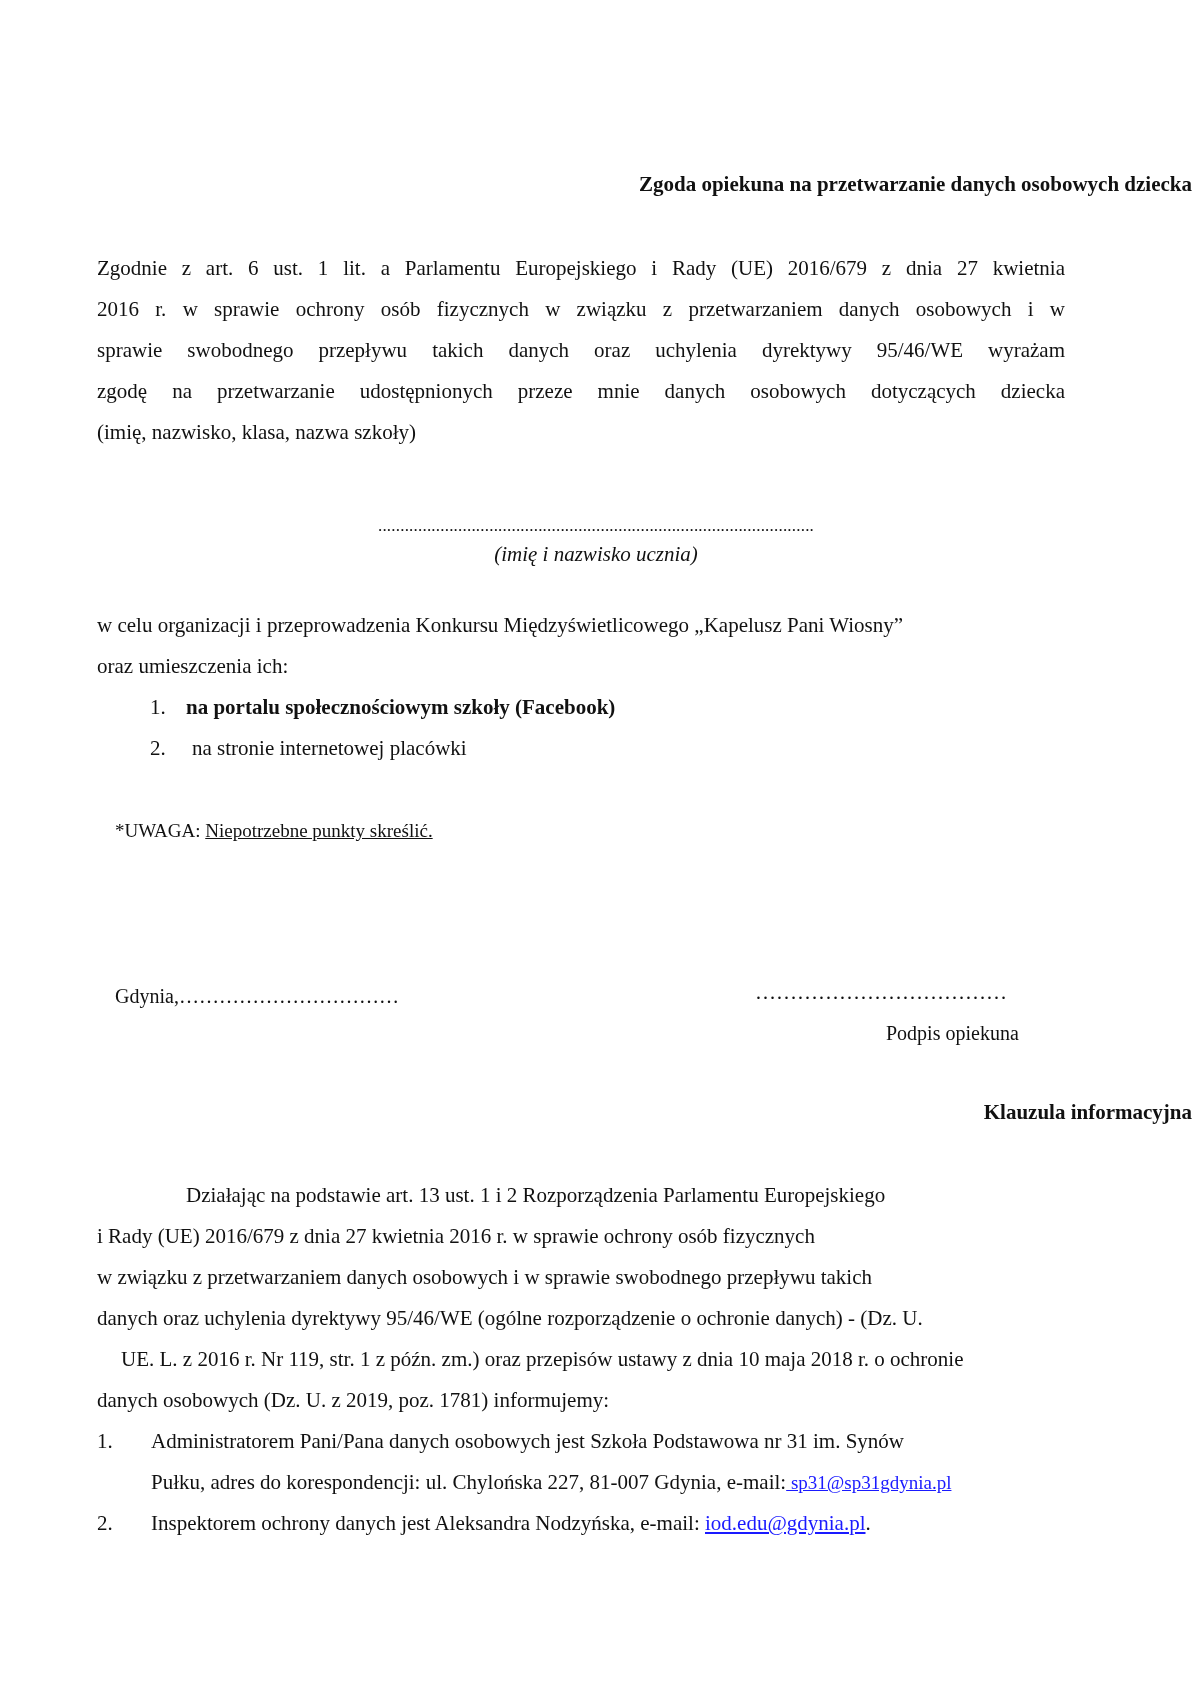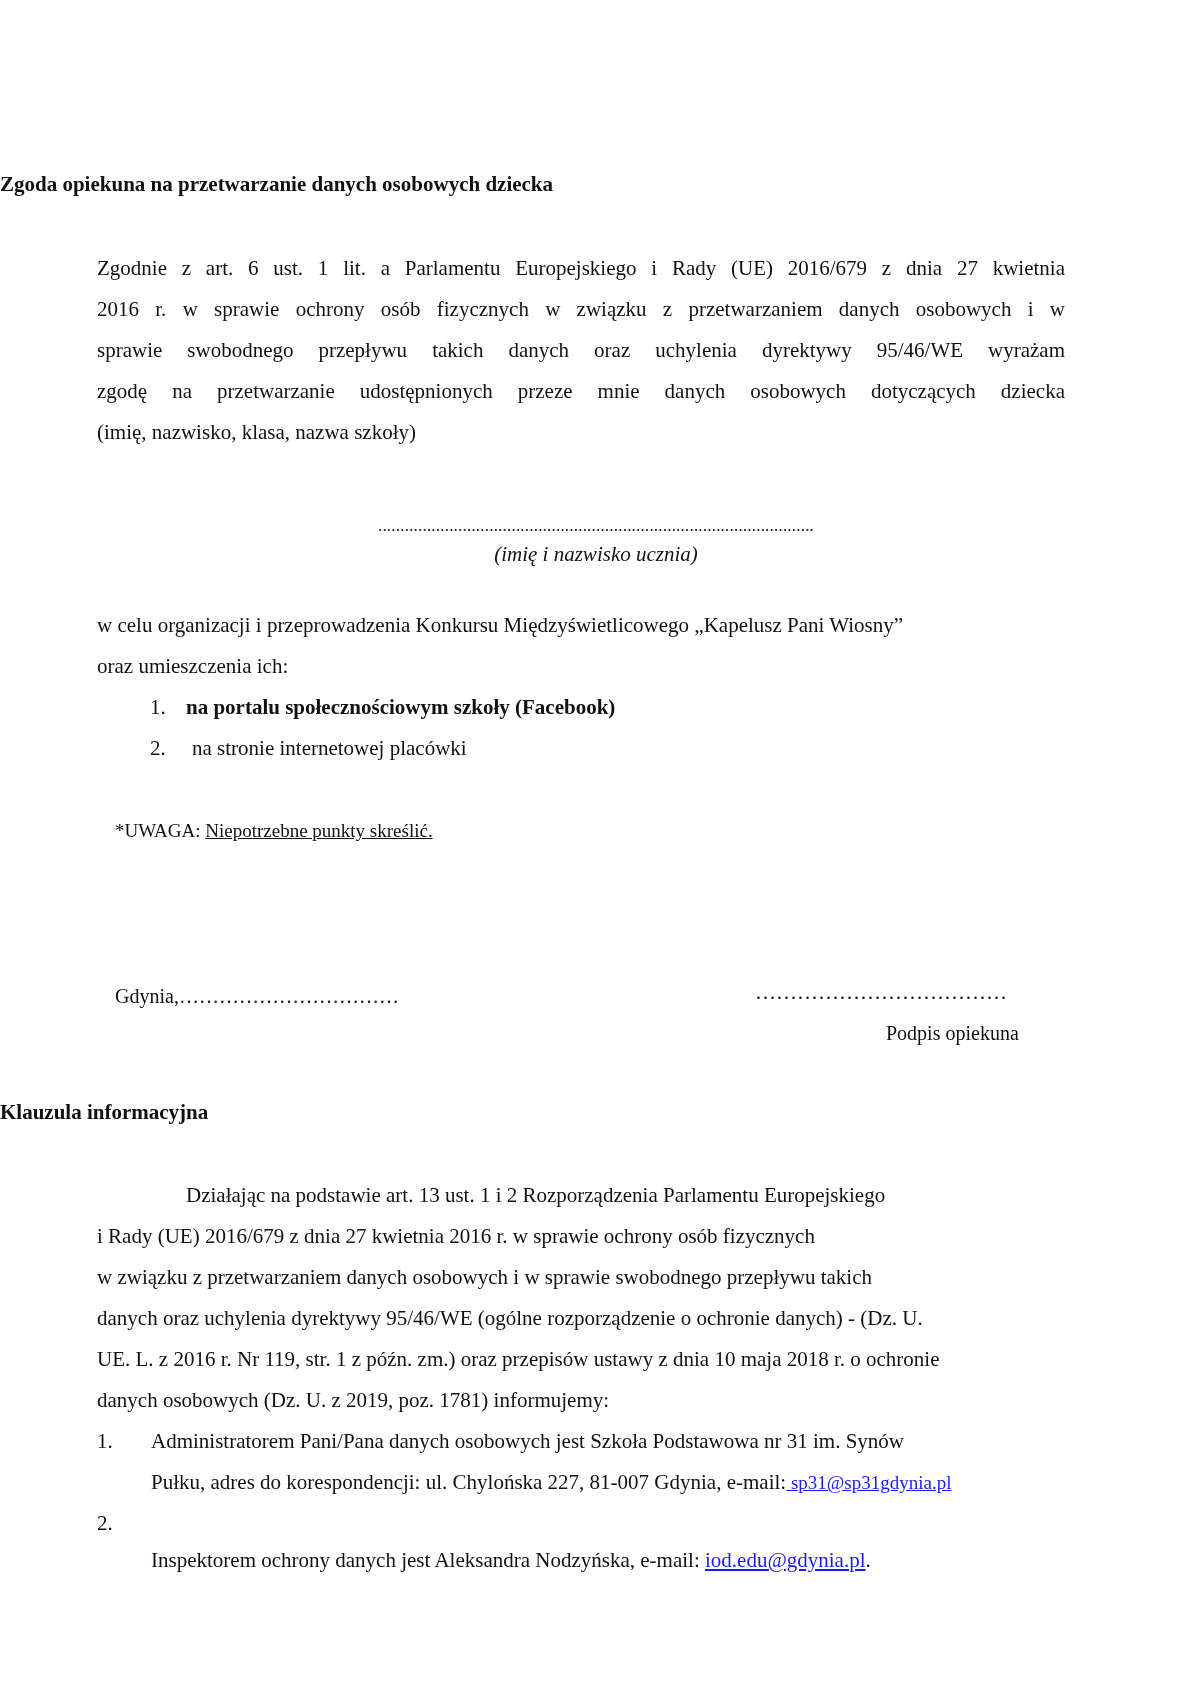--- a/index.html
+++ b/index.html
@@ -1,19 +1,19 @@
 <!DOCTYPE html>
 <html><head>
 <meta charset="utf-8">
 <style>
   html, body { margin: 0; padding: 0; background: #ffffff; }
   body { width: 1192px; height: 1685px; position: relative; overflow: hidden;
          font-family: "Liberation Serif", serif; color: #111; }
   .abs { position: absolute; white-space: nowrap; }
-  .title { font-weight: bold; font-size: 21px; left: 0; width: 1192px; text-align: left; }
+  .title { font-weight: bold; font-size: 21px; left: 0; width: 1192px; text-align: right; }
   .body-line { font-size: 21px; left: 97px; }
   .justify { width: 968px; text-align: justify; text-align-last: justify; }
   .center { left: 0; width: 1192px; text-align: center; }
   .small { font-size: 20px; }
   .link { color: #1a1aff; text-decoration: underline; }
   .underline { text-decoration: underline; margin-top: 11px; }
   .italic { font-style: italic; }
 </style>
 </head>
 <body>
@@ -44,25 +44,25 @@
 <div class="abs small" style="top:985px; left:115px;">Gdynia,……………………………</div>
 <div class="abs" style="top:980px; left:755px; font-size:21px;">………………………………</div>
 <div class="abs small" style="top:1022px; left:838px;margin-left:48px;">Podpis opiekuna</div>
 
 <div class="abs title" style="top:1100px;">Klauzula informacyjna</div>
 
 <div class="abs body-line" style="top:1183px; left:186px;">Działając na podstawie art. 13 ust. 1 i 2 Rozporządzenia Parlamentu Europejskiego</div>
 <div class="abs body-line" style="top:1224px;">i Rady (UE) 2016/679 z dnia 27 kwietnia 2016 r. w sprawie ochrony osób fizycznych</div>
 <div class="abs body-line" style="top:1265px;">w związku z przetwarzaniem danych  osobowych i w sprawie swobodnego przepływu takich</div>
 <div class="abs body-line" style="top:1306px;">danych oraz uchylenia dyrektywy 95/46/WE  (ogólne rozporządzenie o ochronie danych) - (Dz. U.</div>
-<div class="abs body-line" style="top:1347px;">UE. L. z 2016 r. Nr 119, str. 1 z późn. zm.) oraz przepisów ustawy z dnia 10 maja 2018 r. o ochronie</div>
+<div class="abs body-line" style="top:1347px;margin-left:24px;">UE. L. z 2016 r. Nr 119, str. 1 z późn. zm.) oraz przepisów ustawy z dnia 10 maja 2018 r. o ochronie</div>
 <div class="abs body-line" style="top:1388px;">danych osobowych (Dz. U. z 2019, poz. 1781)  informujemy:</div>
 
 <div class="abs body-line" style="top:1429px;">1.</div>
 <div class="abs body-line" style="top:1429px; left:151px;">Administratorem Pani/Pana danych osobowych jest Szkoła Podstawowa nr 31 im. Synów</div>
 <div class="abs body-line" style="top:1470px; left:151px;">
   <span>Pułku, adres do korespondencji: ul. Chylońska 227, 81-007 Gdynia, e-mail:</span><span class="link" style="font-size:19px;"> sp31@sp31gdynia.pl</span>
 </div>
 
 <div class="abs body-line" style="top:1511px;">2.</div>
-<div class="abs body-line" style="top:1548px; left:151px;text-align:center;">
+<div class="abs body-line" style="top:1511px; left:151px;text-align:center;">
   <span>Inspektorem ochrony danych jest Aleksandra Nodzyńska, e-mail: </span><span class="link">iod.edu@gdynia.pl</span><span>.</span>
 </div>
 
 </body></html>

